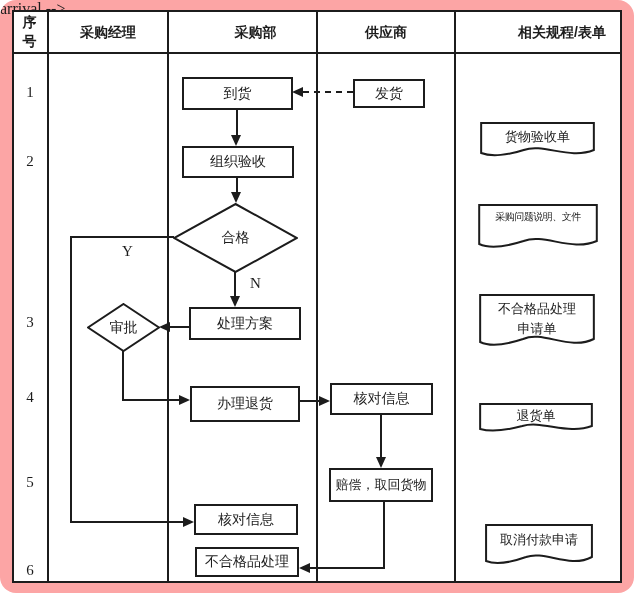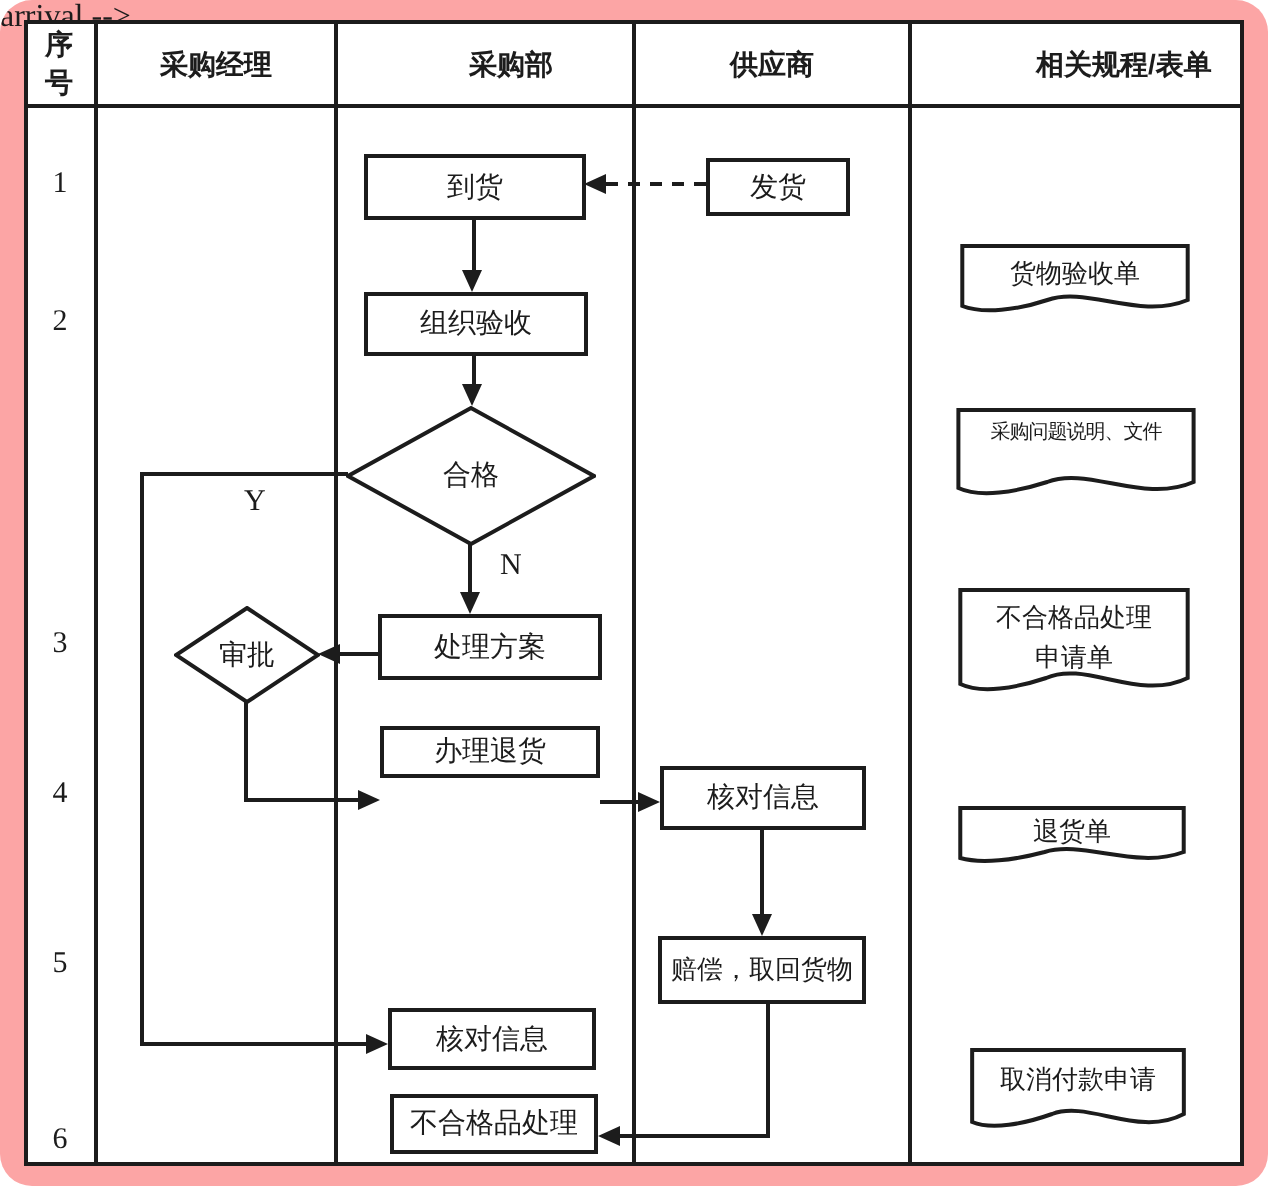--- a/index.html
+++ b/index.html
@@ -156,21 +156,21 @@
     </div>
   <div class="pbox" style="left:353px;top:79px;width:72px;height:29px;">
       <span>发货</span>
     </div>
   <div class="pbox" style="left:182px;top:146px;width:112px;height:32px;">
       <span>组织验收</span>
     </div>
   <div class="pbox" style="left:189px;top:307px;width:112px;height:33px;font-family:Liberation Serif, serif;">
       <span>处理方案</span>
     </div>
-  <div class="pbox" style="left:190px;top:363px;width:110px;height:26px;">
+  <div class="pbox" style="left:190px;top:386px;width:110px;height:36px;">
       <span>办理退货</span>
     </div>
   <div class="pbox" style="left:330px;top:383px;width:103px;height:32px;">
       <span>核对信息</span>
     </div>
   <div class="pbox small-text" style="left:329px;top:468px;width:104px;height:34px;">
       <span>赔偿，取回货物</span>
     </div>
   <div class="pbox" style="left:194px;top:504px;width:104px;height:31px;">
       <span>核对信息</span>

